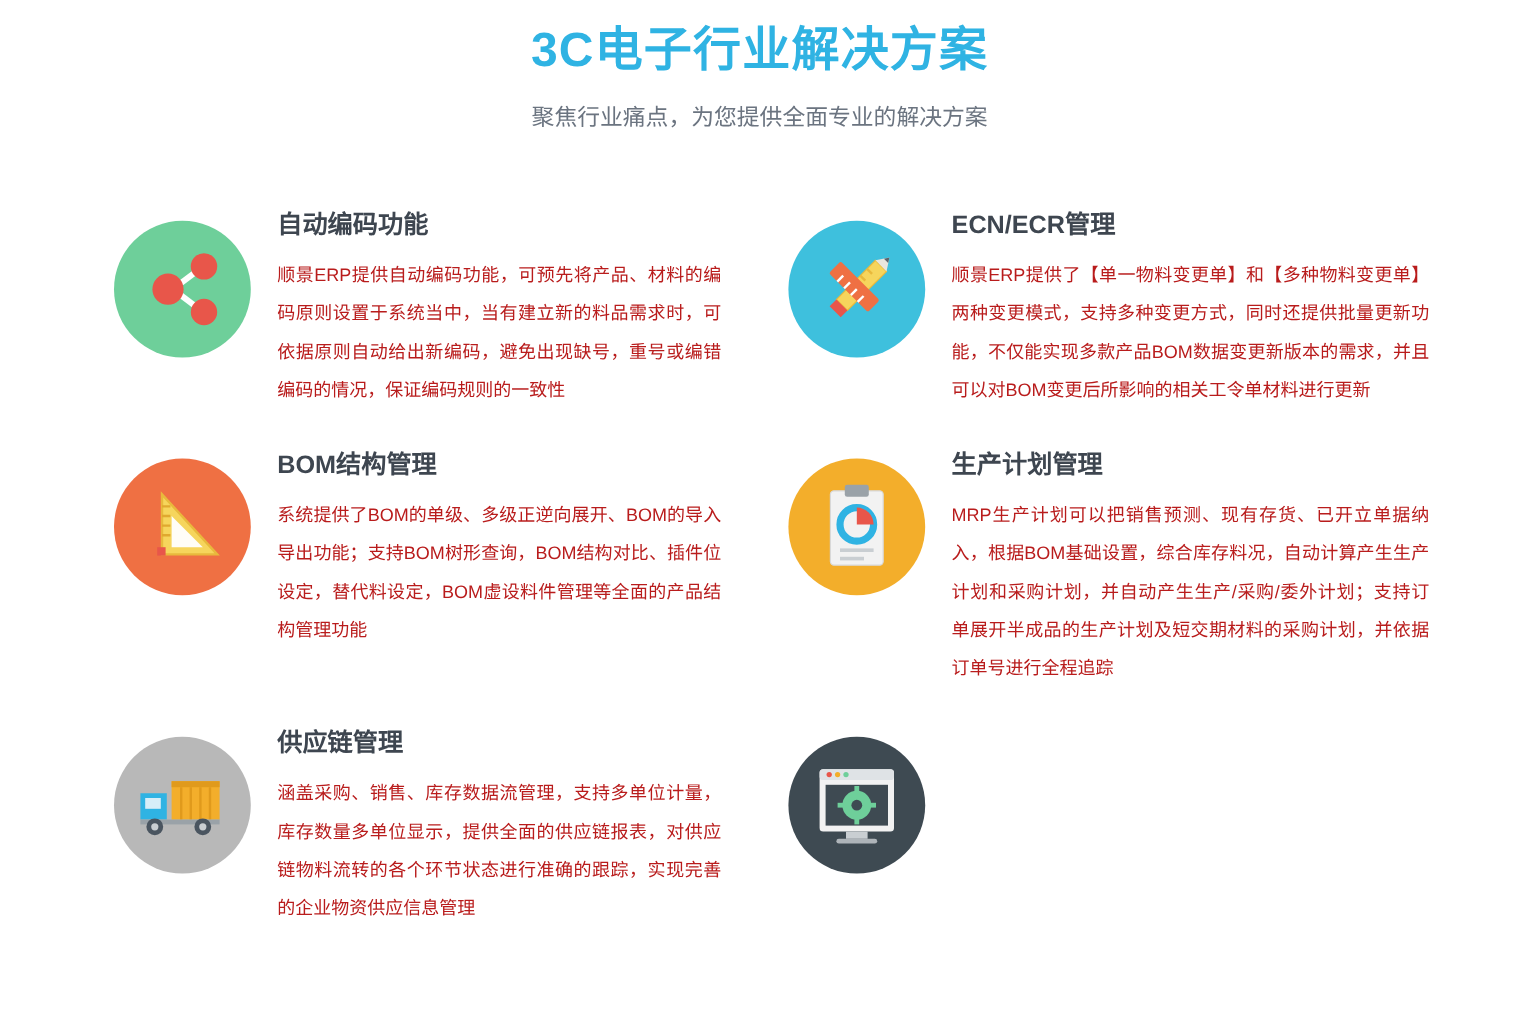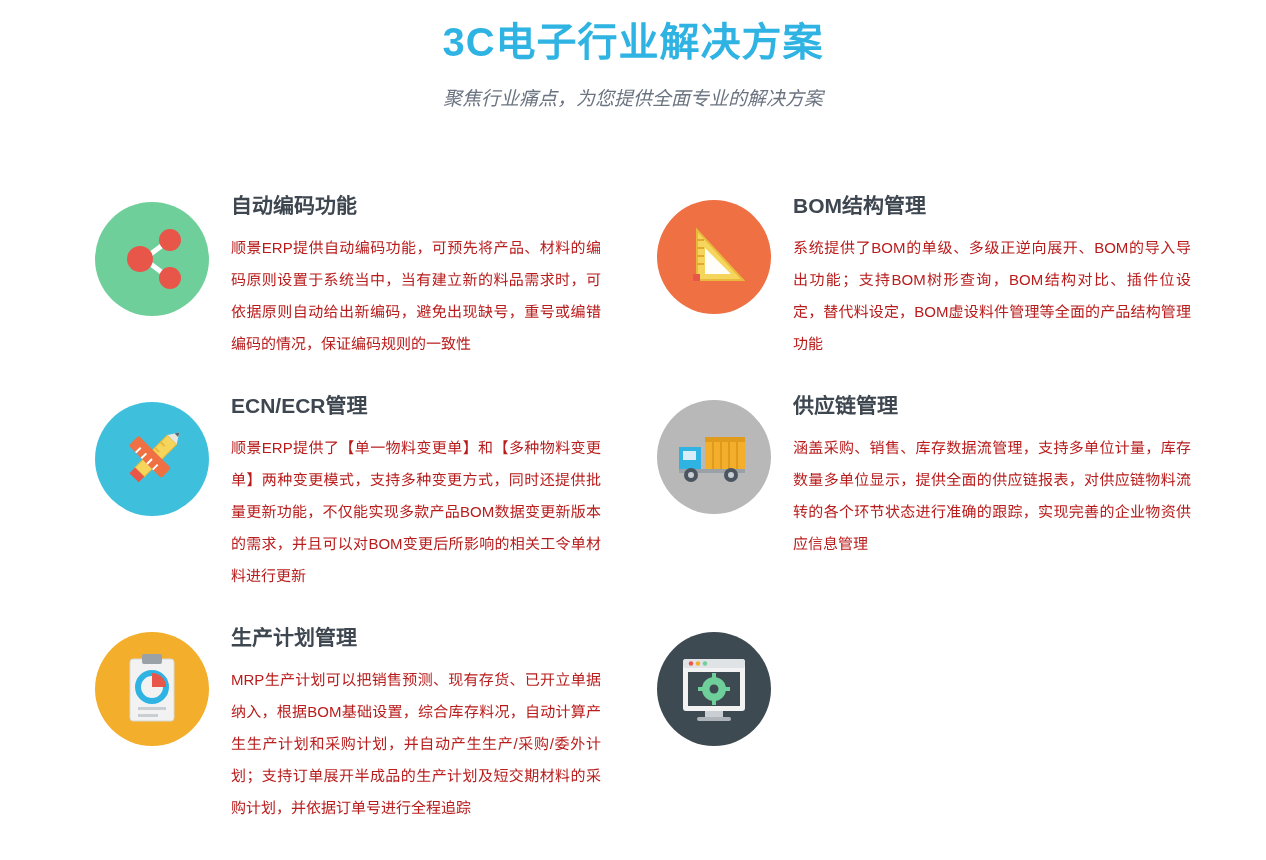--- a/index.html
+++ b/index.html
@@ -32,27 +32,26 @@
     letter-spacing: 1px;
     line-height: 56px;
     margin: 0;
   }
   .page-subtitle {
     font-size: 19px;
     color: #6b7480;
     line-height: 30px;
     margin: 14px 0 0 0;
     font-weight: normal;
-    font-style: italic;
   }
 
   
   .features {
     position: absolute;
-    top: 188px;
+    top: 170px;
     left: 95px;
     width: 1086px;
     display: grid;
     grid-template-columns: 534px 534px;
     column-gap: 18px;
     row-gap: 18px;
     gap: 28px;
   }
   .feature {
     display: flex;
@@ -117,38 +116,20 @@
           <line x1="28" y1="36" x2="52" y2="18" stroke="#ffffff" stroke-width="5"></line>
           <line x1="28" y1="36" x2="52" y2="54" stroke="#ffffff" stroke-width="5"></line>
           <circle cx="24" cy="36" r="13" fill="#e8564a"></circle>
           <circle cx="54" cy="17" r="11" fill="#e8564a"></circle>
           <circle cx="54" cy="55" r="11" fill="#e8564a"></circle>
         </svg>
       </div>
       <div class="feature-body">
         <h3 class="feature-title">自动编码功能</h3>
         <p class="feature-desc">顺景ERP提供自动编码功能，可预先将产品、材料的编码原则设置于系统当中，当有建立新的料品需求时，可依据原则自动给出新编码，避免出现缺号，重号或编错编码的情况，保证编码规则的一致性</p>
-      </div>
-    </div>
-
-    <div class="feature row-2">
-      <div class="icon-wrap" style="background:#ef7043;">
-        <svg width="78" height="78" viewBox="0 0 78 78" aria-hidden="true">
-          <polygon points="22,62 22,12 68,62" fill="#f6d55c" stroke="#e8b93c" stroke-width="2"></polygon>
-          <polygon points="30,56 30,30 56,56" fill="#ffffff" opacity="0.95"></polygon>
-          <line x1="22" y1="22" x2="29" y2="22" stroke="#e0a92f" stroke-width="2"></line>
-          <line x1="22" y1="30" x2="29" y2="30" stroke="#e0a92f" stroke-width="2"></line>
-          <line x1="22" y1="38" x2="29" y2="38" stroke="#e0a92f" stroke-width="2"></line>
-          <line x1="22" y1="46" x2="29" y2="46" stroke="#e0a92f" stroke-width="2"></line>
-          <rect x="18" y="56" width="7" height="7" fill="#e8564a"></rect>
-        </svg>
-      </div>
-      <div class="feature-body">
-        <h3 class="feature-title">BOM结构管理</h3>
-        <p class="feature-desc">系统提供了BOM的单级、多级正逆向展开、BOM的导入导出功能；支持BOM树形查询，BOM结构对比、插件位设定，替代料设定，BOM虚设料件管理等全面的产品结构管理功能</p>
       </div>
     </div>
 
     <div class="feature row-1">
       <div class="icon-wrap" style="background:#3ec0dd;">
         <svg width="80" height="80" viewBox="0 0 80 80" aria-hidden="true">
           <g transform="rotate(45 40 40)">
             <rect x="34" y="12" width="13" height="46" fill="#f6d55c"></rect>
             <rect x="34" y="12" width="13" height="46" fill="none" stroke="#e8b93c" stroke-width="1"></rect>
             <polygon points="34,12 40.5,2 47,12" fill="#e9e6df"></polygon>
@@ -167,20 +148,55 @@
             <line x1="33" y1="48" x2="40" y2="48" stroke="#ffffff" stroke-width="2"></line>
           </g>
         </svg>
       </div>
       <div class="feature-body">
         <h3 class="feature-title">ECN/ECR管理</h3>
         <p class="feature-desc">顺景ERP提供了【单一物料变更单】和【多种物料变更单】两种变更模式，支持多种变更方式，同时还提供批量更新功能，不仅能实现多款产品BOM数据变更新版本的需求，并且可以对BOM变更后所影响的相关工令单材料进行更新</p>
       </div>
     </div>
 
+    <div class="feature row-2">
+      <div class="icon-wrap" style="background:#ef7043;">
+        <svg width="78" height="78" viewBox="0 0 78 78" aria-hidden="true">
+          <polygon points="22,62 22,12 68,62" fill="#f6d55c" stroke="#e8b93c" stroke-width="2"></polygon>
+          <polygon points="30,56 30,30 56,56" fill="#ffffff" opacity="0.95"></polygon>
+          <line x1="22" y1="22" x2="29" y2="22" stroke="#e0a92f" stroke-width="2"></line>
+          <line x1="22" y1="30" x2="29" y2="30" stroke="#e0a92f" stroke-width="2"></line>
+          <line x1="22" y1="38" x2="29" y2="38" stroke="#e0a92f" stroke-width="2"></line>
+          <line x1="22" y1="46" x2="29" y2="46" stroke="#e0a92f" stroke-width="2"></line>
+          <rect x="18" y="56" width="7" height="7" fill="#e8564a"></rect>
+        </svg>
+      </div>
+      <div class="feature-body">
+        <h3 class="feature-title">BOM结构管理</h3>
+        <p class="feature-desc">系统提供了BOM的单级、多级正逆向展开、BOM的导入导出功能；支持BOM树形查询，BOM结构对比、插件位设定，替代料设定，BOM虚设料件管理等全面的产品结构管理功能</p>
+      </div>
+    </div>
+
+    <div class="feature row-2">
+      <div class="icon-wrap" style="background:#f3ae2b;">
+        <svg width="72" height="80" viewBox="0 0 72 80" aria-hidden="true">
+          <rect x="14" y="10" width="44" height="62" rx="3" fill="#f2f2f2" stroke="#d8d8d8" stroke-width="1"></rect>
+          <rect x="26" y="5" width="20" height="10" rx="2" fill="#9aa2a8"></rect>
+          <circle cx="36" cy="38" r="14" fill="none" stroke="#2fb3e3" stroke-width="6"></circle>
+          <path d="M36 24 A14 14 0 0 1 50 38 L36 38 Z" fill="#e8564a"></path>
+          <rect x="22" y="58" width="28" height="3" fill="#c9ced2"></rect>
+          <rect x="22" y="65" width="20" height="3" fill="#c9ced2"></rect>
+        </svg>
+      </div>
+      <div class="feature-body">
+        <h3 class="feature-title">生产计划管理</h3>
+        <p class="feature-desc">MRP生产计划可以把销售预测、现有存货、已开立单据纳入，根据BOM基础设置，综合库存料况，自动计算产生生产计划和采购计划，并自动产生生产/采购/委外计划；支持订单展开半成品的生产计划及短交期材料的采购计划，并依据订单号进行全程追踪</p>
+      </div>
+    </div>
+
     <div class="feature row-3">
       <div class="icon-wrap" style="background:#b8b8b8;">
         <svg width="86" height="64" viewBox="0 0 86 64" aria-hidden="true">
           <rect x="34" y="12" width="40" height="32" fill="#f3ae2b"></rect>
           <rect x="34" y="12" width="40" height="5" fill="#e09a1c"></rect>
           <line x1="42" y1="17" x2="42" y2="44" stroke="#e09a1c" stroke-width="2"></line>
           <line x1="50" y1="17" x2="50" y2="44" stroke="#e09a1c" stroke-width="2"></line>
           <line x1="58" y1="17" x2="58" y2="44" stroke="#e09a1c" stroke-width="2"></line>
           <line x1="66" y1="17" x2="66" y2="44" stroke="#e09a1c" stroke-width="2"></line>
           <path d="M8 22 L30 22 L30 44 L8 44 Z" fill="#2fb3e3"></path>
@@ -188,37 +204,20 @@
           <rect x="8" y="44" width="66" height="4" fill="#9aa2a8"></rect>
           <circle cx="20" cy="50" r="7" fill="#4a5560"></circle>
           <circle cx="20" cy="50" r="3" fill="#c9ced2"></circle>
           <circle cx="60" cy="50" r="7" fill="#4a5560"></circle>
           <circle cx="60" cy="50" r="3" fill="#c9ced2"></circle>
         </svg>
       </div>
       <div class="feature-body">
         <h3 class="feature-title">供应链管理</h3>
         <p class="feature-desc">涵盖采购、销售、库存数据流管理，支持多单位计量，库存数量多单位显示，提供全面的供应链报表，对供应链物料流转的各个环节状态进行准确的跟踪，实现完善的企业物资供应信息管理</p>
-      </div>
-    </div>
-
-    <div class="feature row-2">
-      <div class="icon-wrap" style="background:#f3ae2b;">
-        <svg width="72" height="80" viewBox="0 0 72 80" aria-hidden="true">
-          <rect x="14" y="10" width="44" height="62" rx="3" fill="#f2f2f2" stroke="#d8d8d8" stroke-width="1"></rect>
-          <rect x="26" y="5" width="20" height="10" rx="2" fill="#9aa2a8"></rect>
-          <circle cx="36" cy="38" r="14" fill="none" stroke="#2fb3e3" stroke-width="6"></circle>
-          <path d="M36 24 A14 14 0 0 1 50 38 L36 38 Z" fill="#e8564a"></path>
-          <rect x="22" y="58" width="28" height="3" fill="#c9ced2"></rect>
-          <rect x="22" y="65" width="20" height="3" fill="#c9ced2"></rect>
-        </svg>
-      </div>
-      <div class="feature-body">
-        <h3 class="feature-title">生产计划管理</h3>
-        <p class="feature-desc">MRP生产计划可以把销售预测、现有存货、已开立单据纳入，根据BOM基础设置，综合库存料况，自动计算产生生产计划和采购计划，并自动产生生产/采购/委外计划；支持订单展开半成品的生产计划及短交期材料的采购计划，并依据订单号进行全程追踪</p>
       </div>
     </div>
 
     <div class="feature row-3">
       <div class="icon-wrap" style="background:#3e4a52;">
         <svg width="78" height="72" viewBox="0 0 78 72" aria-hidden="true">
           <rect x="8" y="6" width="62" height="52" rx="3" fill="#f2f2f2"></rect>
           <rect x="8" y="6" width="62" height="9" rx="3" fill="#dfe3e6"></rect>
           <circle cx="16" cy="10.5" r="2.2" fill="#e8564a"></circle>
           <circle cx="23" cy="10.5" r="2.2" fill="#f3ae2b"></circle>

